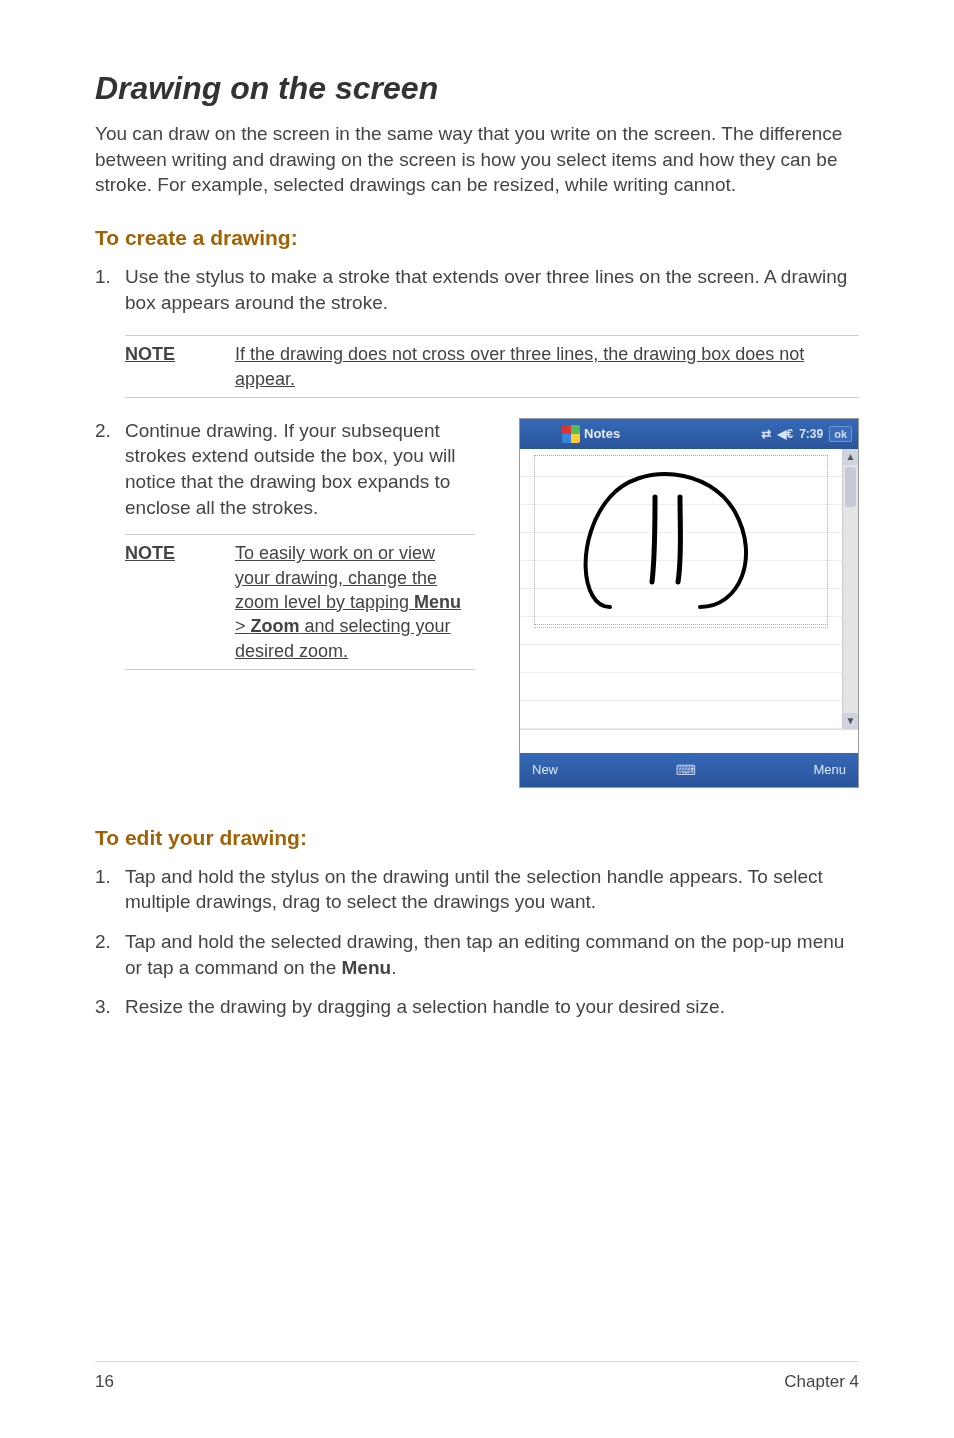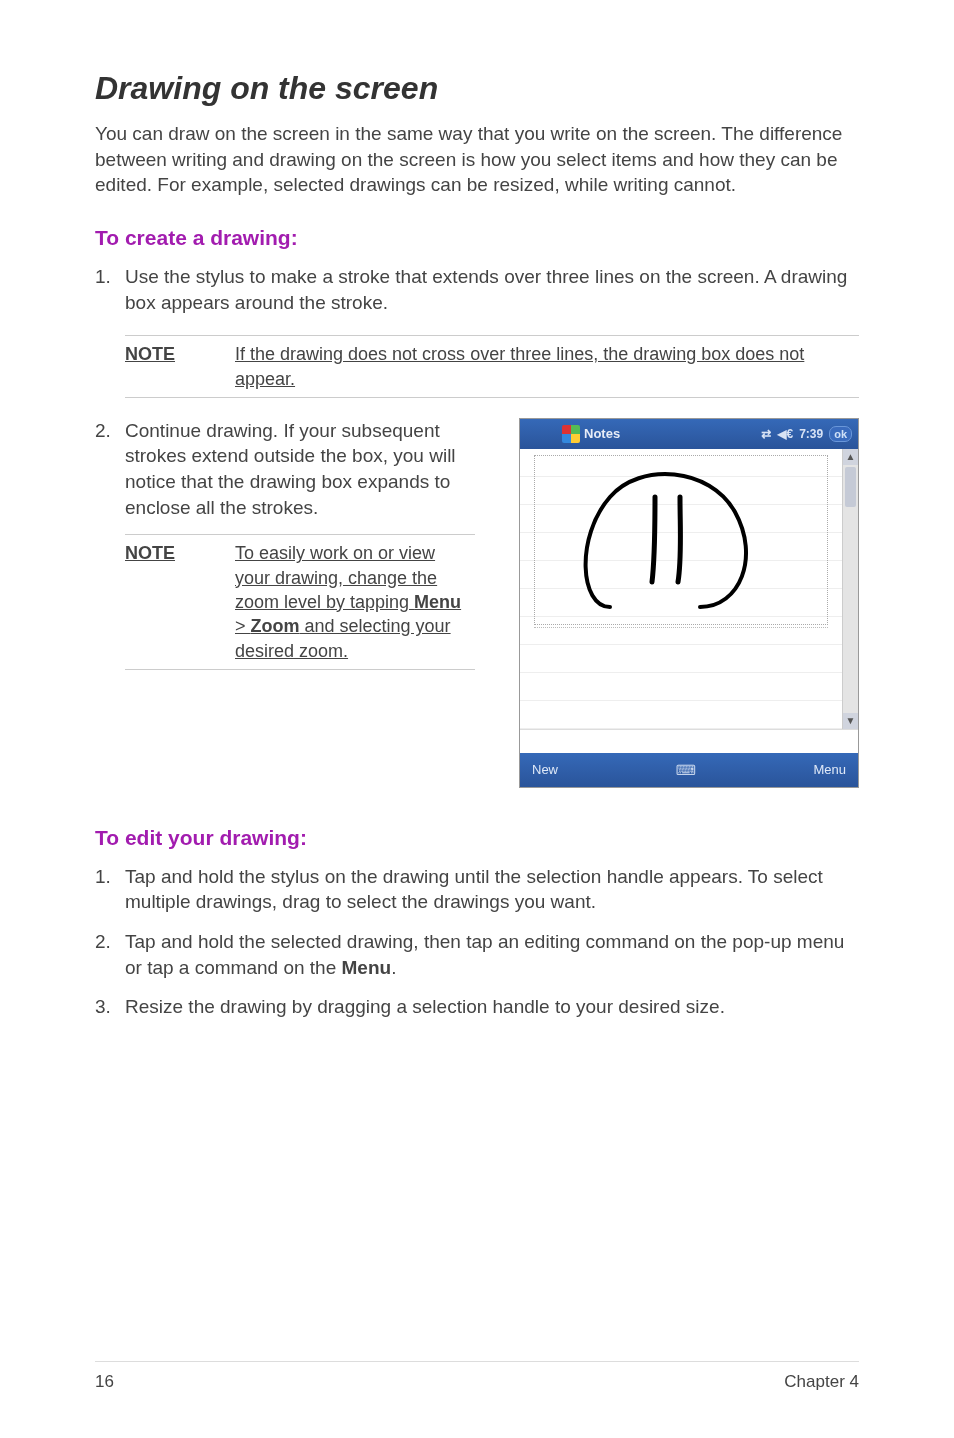--- a/index.html
+++ b/index.html
@@ -21,21 +21,21 @@
   }
   .intro {
     font-size: 19px;
     line-height: 1.35;
     color: #444;
     margin-bottom: 28px;
   }
   h2 {
     font-size: 21px;
     font-weight: bold;
-    color: #a21caf;
+    color: #a16207;
     margin-bottom: 14px;
   }
   ol {
     list-style: none;
     counter-reset: item;
     margin-bottom: 20px;
   }
   ol > li {
     counter-increment: item;
     font-size: 19px;
@@ -131,21 +131,21 @@
     border-radius: 2px;
   }
   .tb-right { display: flex; align-items: center; gap: 6px; font-size: 12px; color:#d8e3f5;}
   .sigicon { font-size: 12px; }
   .ok-btn {
     background: #3a6bbd;
     color: #cfe0f7;
     border: 1px solid #6a97d9;
     font-size: 11px;
     padding: 1px 4px;
-    border-radius: 7px;
+    border-radius: 1px;
   }
   .canvas-wrap {
     display: flex;
     height: 280px;
   }
   .canvas {
     flex: 1;
     position: relative;
     background: #fff;
   }
@@ -209,21 +209,21 @@
     color: #444;
     border-top: 1px solid #ddd;
     padding-top: 10px;
   }
   .bold-inline { font-weight: bold; }
 </style>
 </head>
 <body>
 
 <h1>Drawing on the screen</h1>
-<p class="intro">You can draw on the screen in the same way that you write on the screen. The difference between writing and drawing on the screen is how you select items and how they can be edited. For example, selected drawings can be resized, while writing cannot.</p>
+<p class="intro">You can draw on the screen in the same way that you write on the screen. The difference between writing and drawing on the screen is how you select items and how they can be stroke. For example, selected drawings can be resized, while writing cannot.</p>
 
 <h2>To create a drawing:</h2>
 
 <ol>
   <li>Use the stylus to make a stroke that extends over three lines on the screen. A drawing box appears around the stroke.</li>
 </ol>
 
 <table class="note-table">
   <tbody>
       <tr>

